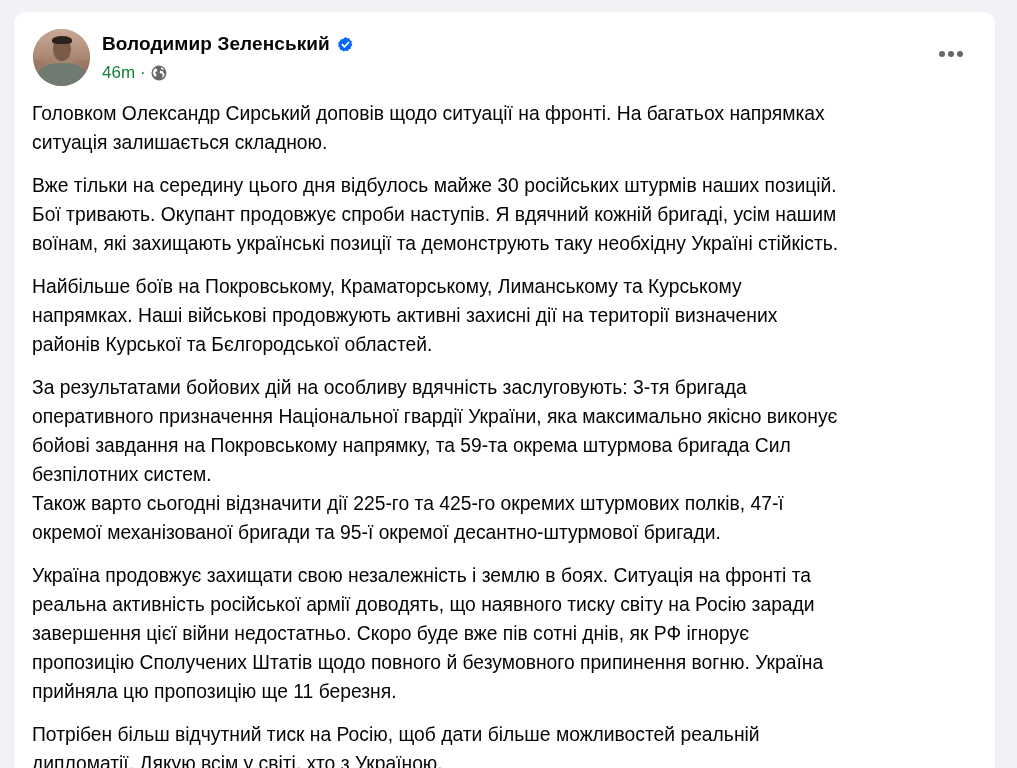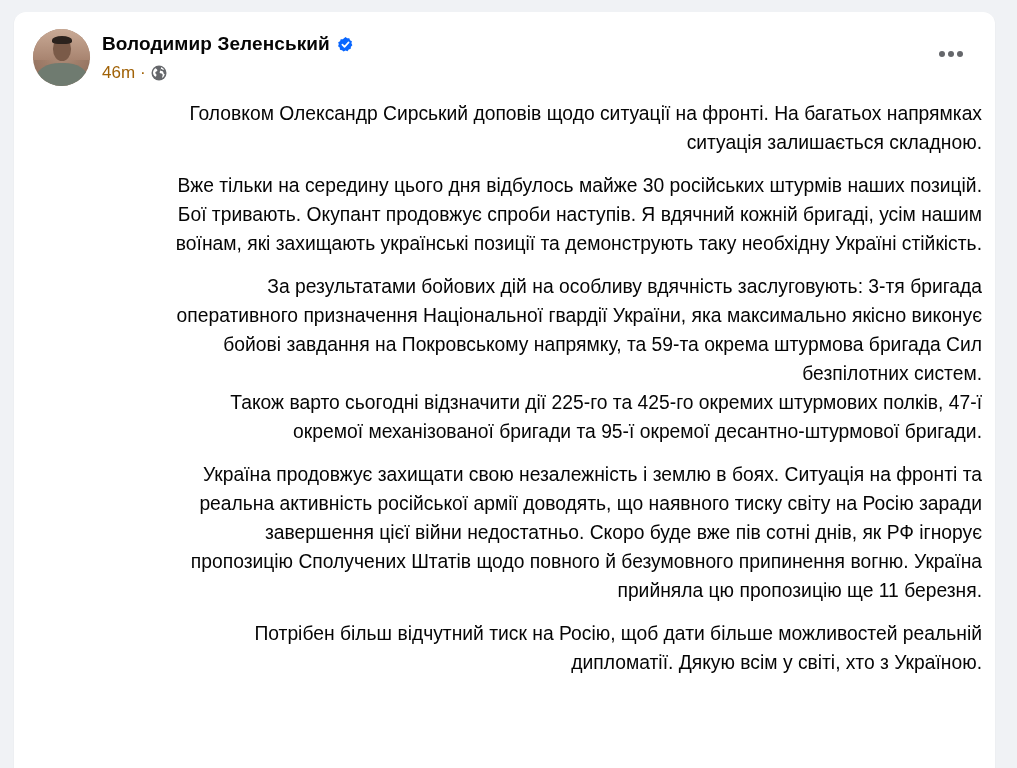--- a/index.html
+++ b/index.html
@@ -76,21 +76,21 @@
       margin-left: 7px;
       width: 17px;
       height: 17px;
       display: inline-block;
     }
     .sub-row {
       display: flex;
       align-items: center;
       margin-top: 6px;
       font-size: 17px;
-      color: #a16207;
+      color: #15803d;
     }
     .sub-row .dot {
       margin: 0 5px 0 5px;
     }
     .globe {
       width: 16px;
       height: 16px;
       display: inline-block;
     }
     .more-btn {
@@ -113,21 +113,20 @@
       left: 18px;
       top: 87px;
       width: 950px;
       font-size: 19.3px;
       line-height: 29px;
       color: #050505;
     }
     .body p {
       margin: 0 0 14px 0;
       white-space: pre-line;
-      text-align: right;
     }
   </style>
 </head>
 <body>
 
 <div class="card">
 
   <div class="header">
     <div class="avatar">
       <div class="bg-top"></div>
@@ -163,20 +162,23 @@
     <span class="d"></span>
     <span class="d"></span>
   </div>
 
   <div class="body">
     <p>Головком Олександр Сирський доповів щодо ситуації на фронті. На багатьох напрямках
 ситуація залишається складною.</p>
     <p>Вже тільки на середину цього дня відбулось майже 30 російських штурмів наших позицій.
 Бої тривають. Окупант продовжує спроби наступів. Я вдячний кожній бригаді, усім нашим
 воїнам, які захищають українські позиції та демонструють таку необхідну Україні стійкість.</p>
+    <p>Найбільше боїв на Покровському, Краматорському, Лиманському та Курському
+напрямках. Наші військові продовжують активні захисні дії на території визначених
+районів Курської та Бєлгородської областей.</p>
     <p>За результатами бойових дій на особливу вдячність заслуговують: 3-тя бригада
 оперативного призначення Національної гвардії України, яка максимально якісно виконує
 бойові завдання на Покровському напрямку, та 59-та окрема штурмова бригада Сил
 безпілотних систем.
 Також варто сьогодні відзначити дії 225-го та 425-го окремих штурмових полків, 47-ї
 окремої механізованої бригади та 95-ї окремої десантно-штурмової бригади.</p>
     <p>Україна продовжує захищати свою незалежність і землю в боях. Ситуація на фронті та
 реальна активність російської армії доводять, що наявного тиску світу на Росію заради
 завершення цієї війни недостатньо. Скоро буде вже пів сотні днів, як РФ ігнорує
 пропозицію Сполучених Штатів щодо повного й безумовного припинення вогню. Україна

